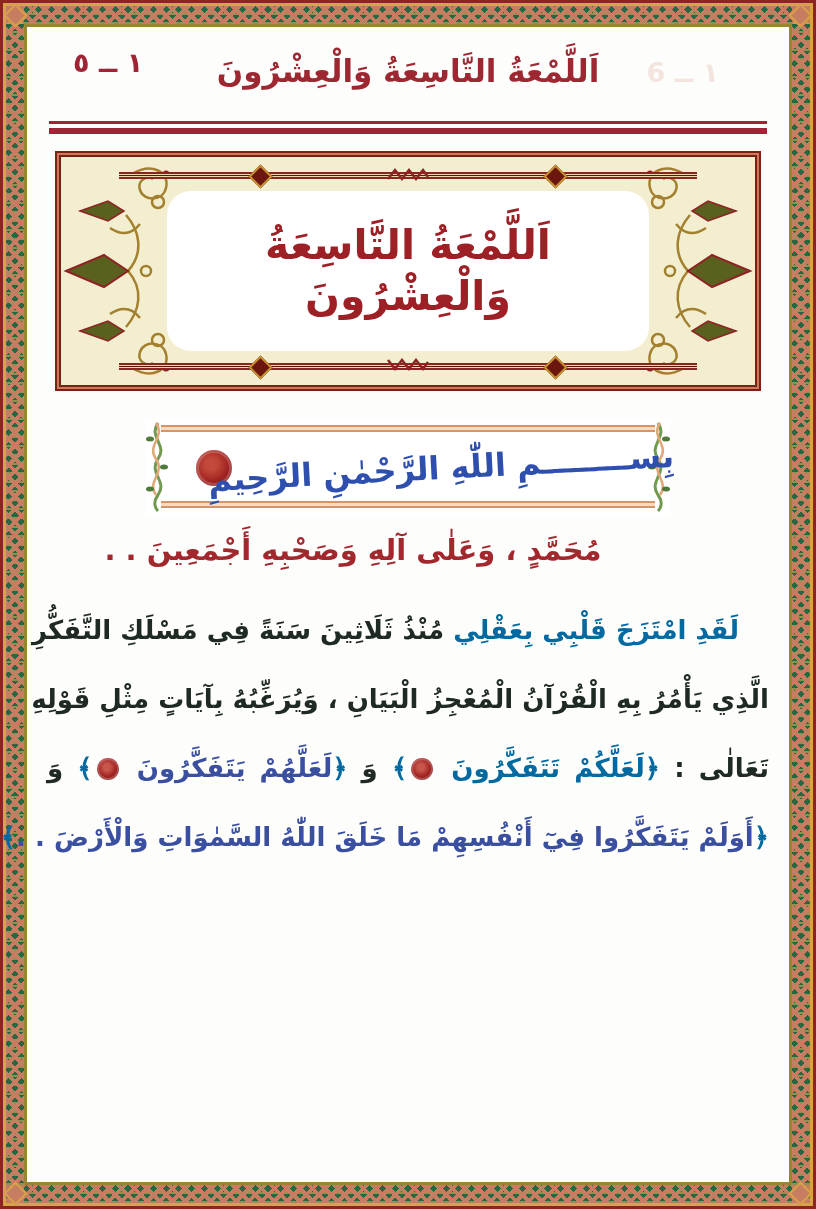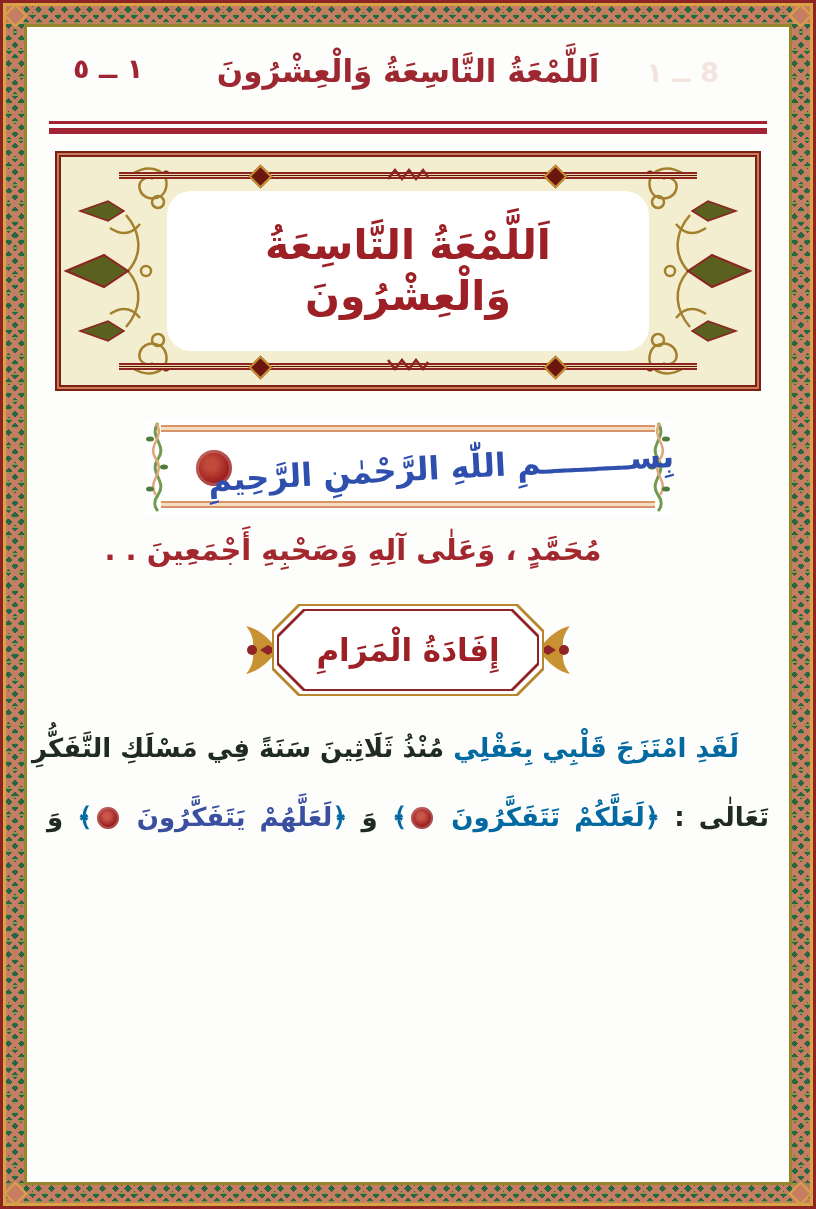--- a/index.html
+++ b/index.html
@@ -29,21 +29,21 @@
   .cd{position:absolute;width:13px;height:13px;background:#c67d62;border:2px solid #d8a345;transform:rotate(45deg);}
   .cd.tl{top:7px;left:7px}.cd.tr{top:7px;right:7px}.cd.bl{bottom:7px;left:7px}.cd.br{bottom:7px;right:7px}
 
   .content{position:absolute;inset:27px;padding:14px 18px 0;direction:rtl;}
 
   
   header{position:relative;height:74px;}
   .h-title{position:absolute;left:0;right:0;top:12px;text-align:center;
     font-size:31px;font-weight:bold;color:#9e2832;}
   .h-ghost{position:absolute;right:52px;top:16px;font-size:27px;font-weight:bold;color:#f3e5de;}
-  .h-page{position:absolute;left:28px;top:12px;font-size:27px;font-weight:bold;color:#a02434;}
+  .h-page{position:absolute;left:28px;top:6px;font-size:27px;font-weight:bold;color:#a02434;}
   .rule{margin:6px 4px 0;}
   .rule-thin{height:3px;background:#a02434;}
   .rule-thick{height:6px;background:#a02434;margin-top:4px;}
 
   
   .title-frame{position:relative;margin:17px 10px 0;height:240px;background:#f4eed0;
     box-shadow:inset 0 0 0 2px #7a2014,inset 0 0 0 4px #cd7a5a,inset 0 0 0 6px #7a2014;}
   .tf-orn{position:absolute;top:7px;bottom:7px;width:118px;}
   .tf-orn.left{left:7px}
   .tf-orn.right{right:7px;transform:scaleX(-1);}
@@ -113,21 +113,21 @@
   <div class="bs v left"></div>
   <div class="bs v right"></div>
   <span class="cd tl"></span>
   <span class="cd tr"></span>
   <span class="cd bl"></span>
   <span class="cd br"></span>
 
   <div class="content">
 
     <header>
-      <span class="h-ghost">8 ــ ١</span>
+      <span class="h-ghost">١ ــ 6</span>
       <div class="h-title">اَللَّمْعَةُ التَّاسِعَةُ وَالْعِشْرُونَ</div>
       <span class="h-page">١ ــ ٥</span>
     </header>
 
     <div class="rule">
       <div class="rule-thin"></div>
       <div class="rule-thick"></div>
     </div>
 
     <div class="title-frame">
@@ -210,37 +210,22 @@
           <ellipse cx="20" cy="48" rx="4" ry="2.5" fill="#4f7a3a"></ellipse>
           <ellipse cx="6" cy="70" rx="4" ry="2.5" fill="#4f7a3a"></ellipse>
         </svg>
       </div>
       <span class="bas-rosette"></span>
       <div class="bas-text">بِســــــــمِ اللّٰهِ الرَّحْمٰنِ الرَّحِيمِ</div>
     </div>
 
     <p class="opening l2">مُحَمَّدٍ ، وَعَلٰى آلِهِ وَصَحْبِهِ أَجْمَعِينَ . .</p>
 
-    <div class="ifada">
-      <svg class="if-fin left" viewBox="0 0 36 56">
-        <path d="M34,28 C20,10 10,6 2,4 C10,14 10,22 8,28 C10,34 10,42 2,52 C10,50 20,46 34,28 Z" fill="#c89232"></path>
-        <circle cx="8" cy="28" r="5" fill="#8e2328"></circle>
-        <polygon points="16,28 24,23 32,28 24,33" fill="#8e2328"></polygon>
-      </svg>
-      <svg class="if-fin right" viewBox="0 0 36 56">
-        <path d="M34,28 C20,10 10,6 2,4 C10,14 10,22 8,28 C10,34 10,42 2,52 C10,50 20,46 34,28 Z" fill="#c89232"></path>
-        <circle cx="8" cy="28" r="5" fill="#8e2328"></circle>
-        <polygon points="16,28 24,23 32,28 24,33" fill="#8e2328"></polygon>
-      </svg>
-      <div class="if-l g"></div>
-      <div class="if-l w1"></div>
-      <div class="if-l r"></div>
-      <div class="if-l w2"></div>
-      <div class="if-label">إِفَادَةُ الْمَرَامِ</div>
-    </div>
 
     <div class="body-text">
       <div class="bline indent"><span class="seg-red">لَقَدِ امْتَزَجَ قَلْبِي بِعَقْلِي </span><span class="seg-dark">مُنْذُ ثَلَاثِينَ سَنَةً فِي مَسْلَكِ التَّفَكُّرِ</span></div>
+      <div class="bline"><span class="seg-dark">الَّذِي يَأْمُرُ بِهِ الْقُرْآنُ الْمُعْجِزُ الْبَيَانِ ، وَيُرَغِّبُهُ بِآيَاتٍ مِثْلِ قَوْلِهِ</span></div>
       <div class="bline"><span class="seg-dark">تَعَالٰى : </span><span class="seg-red">﴿</span><span class="seg-red">لَعَلَّكُمْ تَتَفَكَّرُونَ </span><span class="rosette"></span><span class="seg-red">﴾</span><span class="seg-dark"> وَ </span><span class="seg-red">﴿</span><span class="seg-blue">لَعَلَّهُمْ يَتَفَكَّرُونَ </span><span class="rosette"></span><span class="seg-red">﴾</span><span class="seg-dark"> وَ</span></div>
+      <div class="bline"><span class="seg-red">﴿</span><span class="seg-blue">أَوَلَمْ يَتَفَكَّرُوا فِيٓ أَنْفُسِهِمْ مَا خَلَقَ اللّٰهُ السَّمٰوَاتِ وَالْأَرْضَ . .</span><span class="seg-red">﴾</span></div>
     </div>
 
   </div>
 </div>
 
 </body></html>

